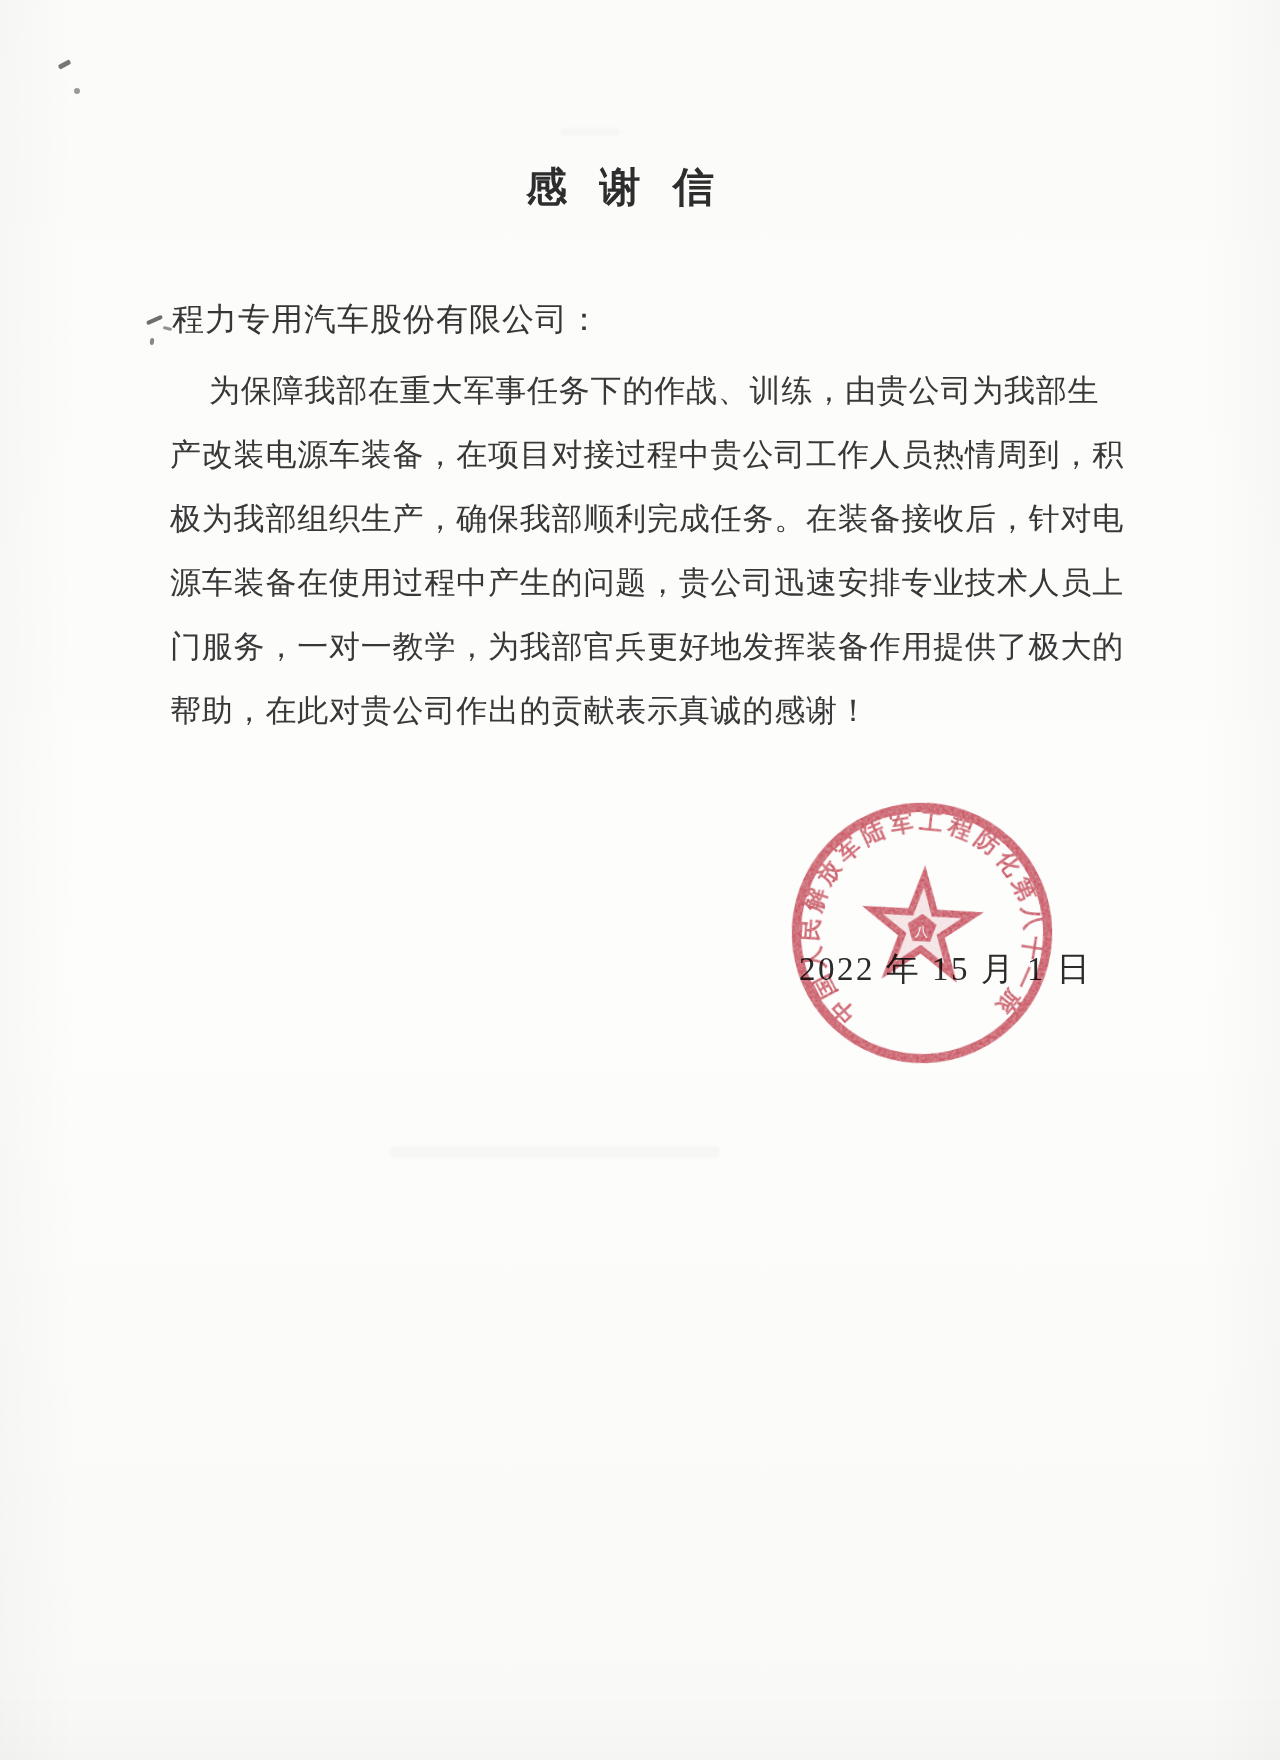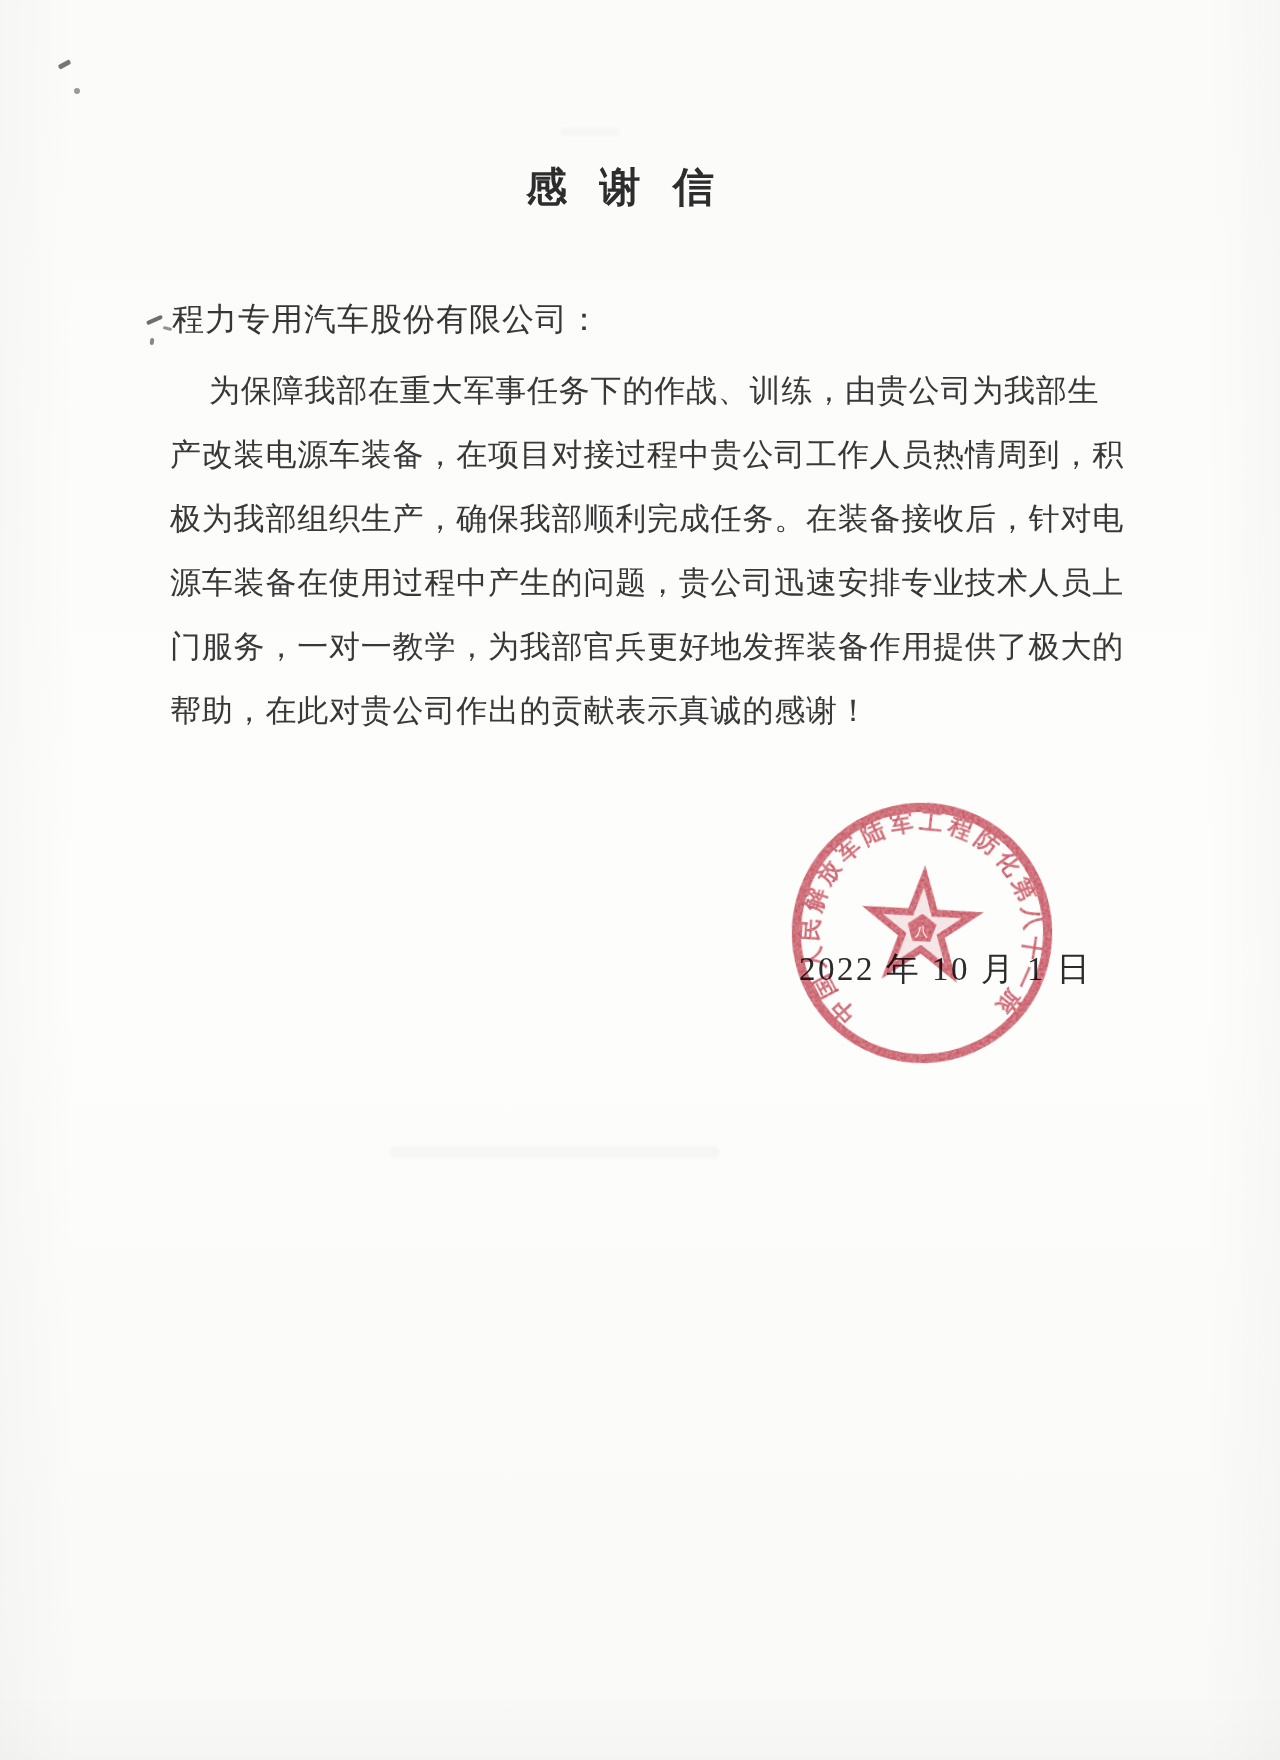--- a/index.html
+++ b/index.html
@@ -71,21 +71,21 @@
 
   <div class="body-text">
     <div class="line indent">为保障我部在重大军事任务下的作战、训练，由贵公司为我部生</div>
     <div class="line">产改装电源车装备，在项目对接过程中贵公司工作人员热情周到，积</div>
     <div class="line">极为我部组织生产，确保我部顺利完成任务。在装备接收后，针对电</div>
     <div class="line">源车装备在使用过程中产生的问题，贵公司迅速安排专业技术人员上</div>
     <div class="line">门服务，一对一教学，为我部官兵更好地发挥装备作用提供了极大的</div>
     <div class="line">帮助，在此对贵公司作出的贡献表示真诚的感谢！</div>
   </div>
 
-  <div class="date">2022 年 10 月 1 日</div>
+  <div class="date">2022 年 15 月 1 日</div>
 
   <svg class="seal" viewBox="0 0 300 300" xmlns="http://www.w3.org/2000/svg">
     <defs>
       <filter id="stampRough" x="-10%" y="-10%" width="120%" height="120%">
         <feTurbulence type="fractalNoise" baseFrequency="0.35" numOctaves="2" result="noise"></feTurbulence>
         <feColorMatrix in="noise" type="matrix" values="0 0 0 0 0  0 0 0 0 0  0 0 0 0 0  0 0 0 0.55 0.55" result="alphaNoise"></feColorMatrix>
         <feComposite in="SourceGraphic" in2="alphaNoise" operator="in"></feComposite>
       </filter>
       <path id="ringPath" d="M150,252 A102,102 0 1 1 150,48 A102,102 0 1 1 150,252" fill="none"></path>
     </defs>

